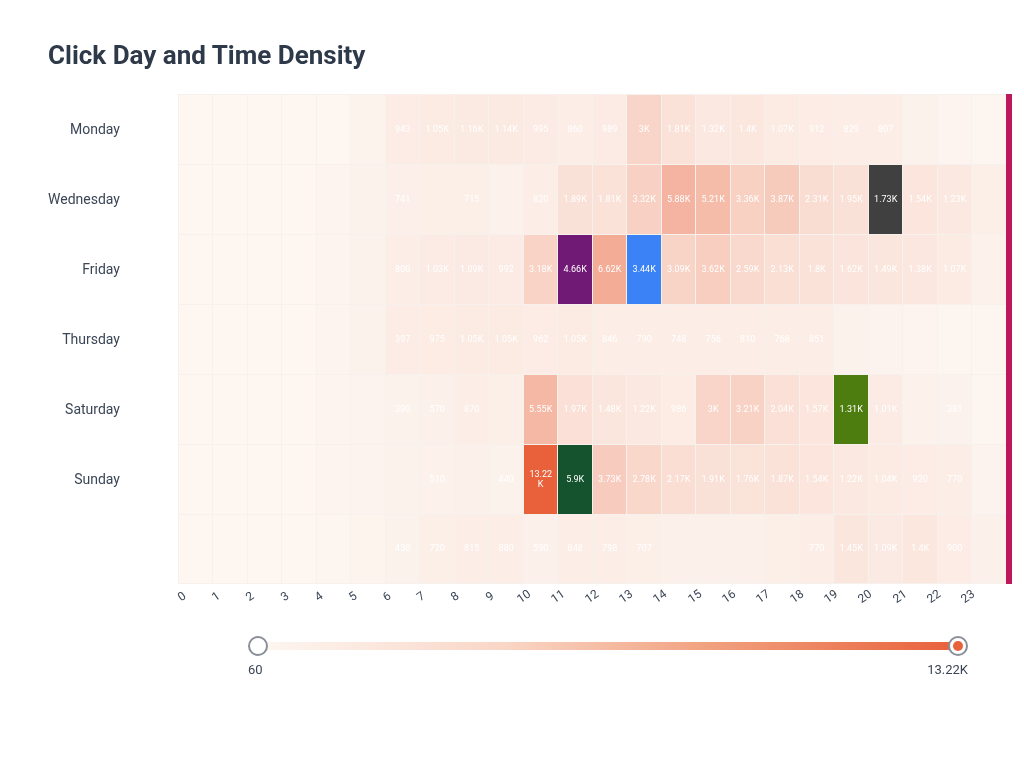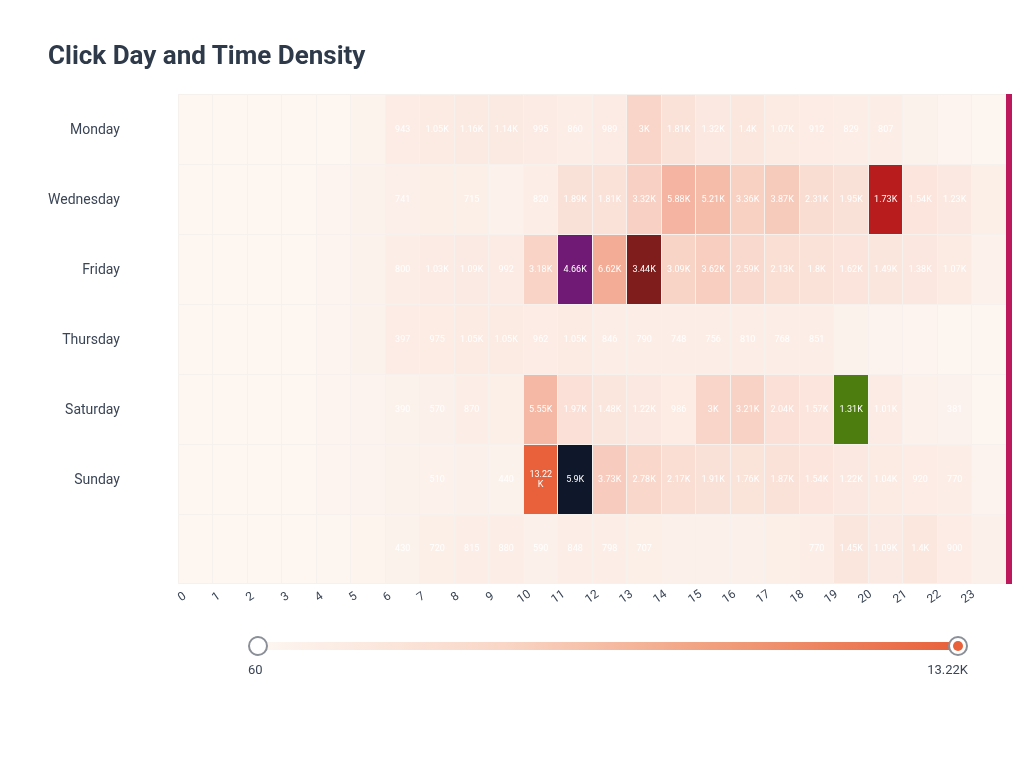--- a/index.html
+++ b/index.html
@@ -169,40 +169,40 @@
         <div class="cell" style="background: rgb(252, 237, 230);">820</div>
         <div class="cell" style="background: rgb(250, 225, 216);">1.89K</div>
         <div class="cell" style="background: rgb(250, 226, 217);">1.81K</div>
         <div class="cell" style="background: rgb(248, 209, 196);">3.32K</div>
         <div class="cell" style="background: rgb(244, 180, 161);">5.88K</div>
         <div class="cell" style="background: rgb(245, 188, 170);">5.21K</div>
         <div class="cell" style="background: rgb(248, 209, 195);">3.36K</div>
         <div class="cell" style="background: rgb(247, 203, 188);">3.87K</div>
         <div class="cell" style="background: rgb(249, 221, 210);">2.31K</div>
         <div class="cell" style="background: rgb(250, 225, 215);">1.95K</div>
-        <div class="cell" style="background: #b91c1c;">1.73K</div>
+        <div class="cell" style="background: #404040;">1.73K</div>
         <div class="cell" style="background: rgb(251, 229, 221);">1.54K</div>
         <div class="cell" style="background: rgb(251, 233, 225);">1.23K</div>
         <div class="cell" style="background: rgb(252, 239, 232);"></div>
       </div>
       <div class="row">
         <div class="cell" style="background: rgb(253, 246, 241);"></div>
         <div class="cell" style="background: rgb(253, 246, 241);"></div>
         <div class="cell" style="background: rgb(253, 246, 241);"></div>
         <div class="cell" style="background: rgb(253, 246, 241);"></div>
         <div class="cell" style="background: rgb(253, 244, 239);"></div>
         <div class="cell" style="background: rgb(252, 242, 236);"></div>
         <div class="cell" style="background: rgb(252, 238, 231);">800</div>
         <div class="cell" style="background: rgb(251, 235, 228);">1.03K</div>
         <div class="cell" style="background: rgb(251, 234, 227);">1.09K</div>
         <div class="cell" style="background: rgb(252, 235, 228);">992</div>
         <div class="cell" style="background: rgb(248, 211, 198);">3.18K</div>
         <div class="cell" style="background: #701a75;">4.66K</div>
         <div class="cell" style="background: rgb(243, 172, 150);">6.62K</div>
-        <div class="cell" style="background: #7f1d1d;">3.44K</div>
+        <div class="cell" style="background: #3b82f6;">3.44K</div>
         <div class="cell" style="background: rgb(248, 212, 199);">3.09K</div>
         <div class="cell" style="background: rgb(247, 206, 192);">3.62K</div>
         <div class="cell" style="background: rgb(249, 217, 206);">2.59K</div>
         <div class="cell" style="background: rgb(250, 223, 212);">2.13K</div>
         <div class="cell" style="background: rgb(250, 226, 217);">1.8K</div>
         <div class="cell" style="background: rgb(251, 228, 219);">1.62K</div>
         <div class="cell" style="background: rgb(251, 230, 221);">1.49K</div>
         <div class="cell" style="background: rgb(251, 231, 223);">1.38K</div>
         <div class="cell" style="background: rgb(251, 235, 227);">1.07K</div>
         <div class="cell" style="background: rgb(252, 241, 235);"></div>
@@ -264,21 +264,21 @@
         <div class="cell" style="background: rgb(253, 246, 241);"></div>
         <div class="cell" style="background: rgb(253, 246, 241);"></div>
         <div class="cell" style="background: rgb(253, 246, 241);"></div>
         <div class="cell" style="background: rgb(253, 244, 239);"></div>
         <div class="cell" style="background: rgb(253, 243, 238);"></div>
         <div class="cell" style="background: rgb(252, 242, 236);"></div>
         <div class="cell" style="background: rgb(252, 241, 235);">510</div>
         <div class="cell" style="background: rgb(252, 240, 234);"></div>
         <div class="cell" style="background: rgb(252, 242, 236);">440</div>
         <div class="cell" style="background: rgb(232, 97, 59);">13.22<br>K</div>
-        <div class="cell" style="background: #0f172a;">5.9K</div>
+        <div class="cell" style="background: #14532d;">5.9K</div>
         <div class="cell" style="background: rgb(247, 204, 190);">3.73K</div>
         <div class="cell" style="background: rgb(249, 215, 203);">2.78K</div>
         <div class="cell" style="background: rgb(250, 222, 212);">2.17K</div>
         <div class="cell" style="background: rgb(250, 225, 215);">1.91K</div>
         <div class="cell" style="background: rgb(250, 227, 217);">1.76K</div>
         <div class="cell" style="background: rgb(250, 226, 216);">1.87K</div>
         <div class="cell" style="background: rgb(251, 229, 221);">1.54K</div>
         <div class="cell" style="background: rgb(251, 233, 225);">1.22K</div>
         <div class="cell" style="background: rgb(251, 235, 227);">1.04K</div>
         <div class="cell" style="background: rgb(252, 236, 229);">920</div>

